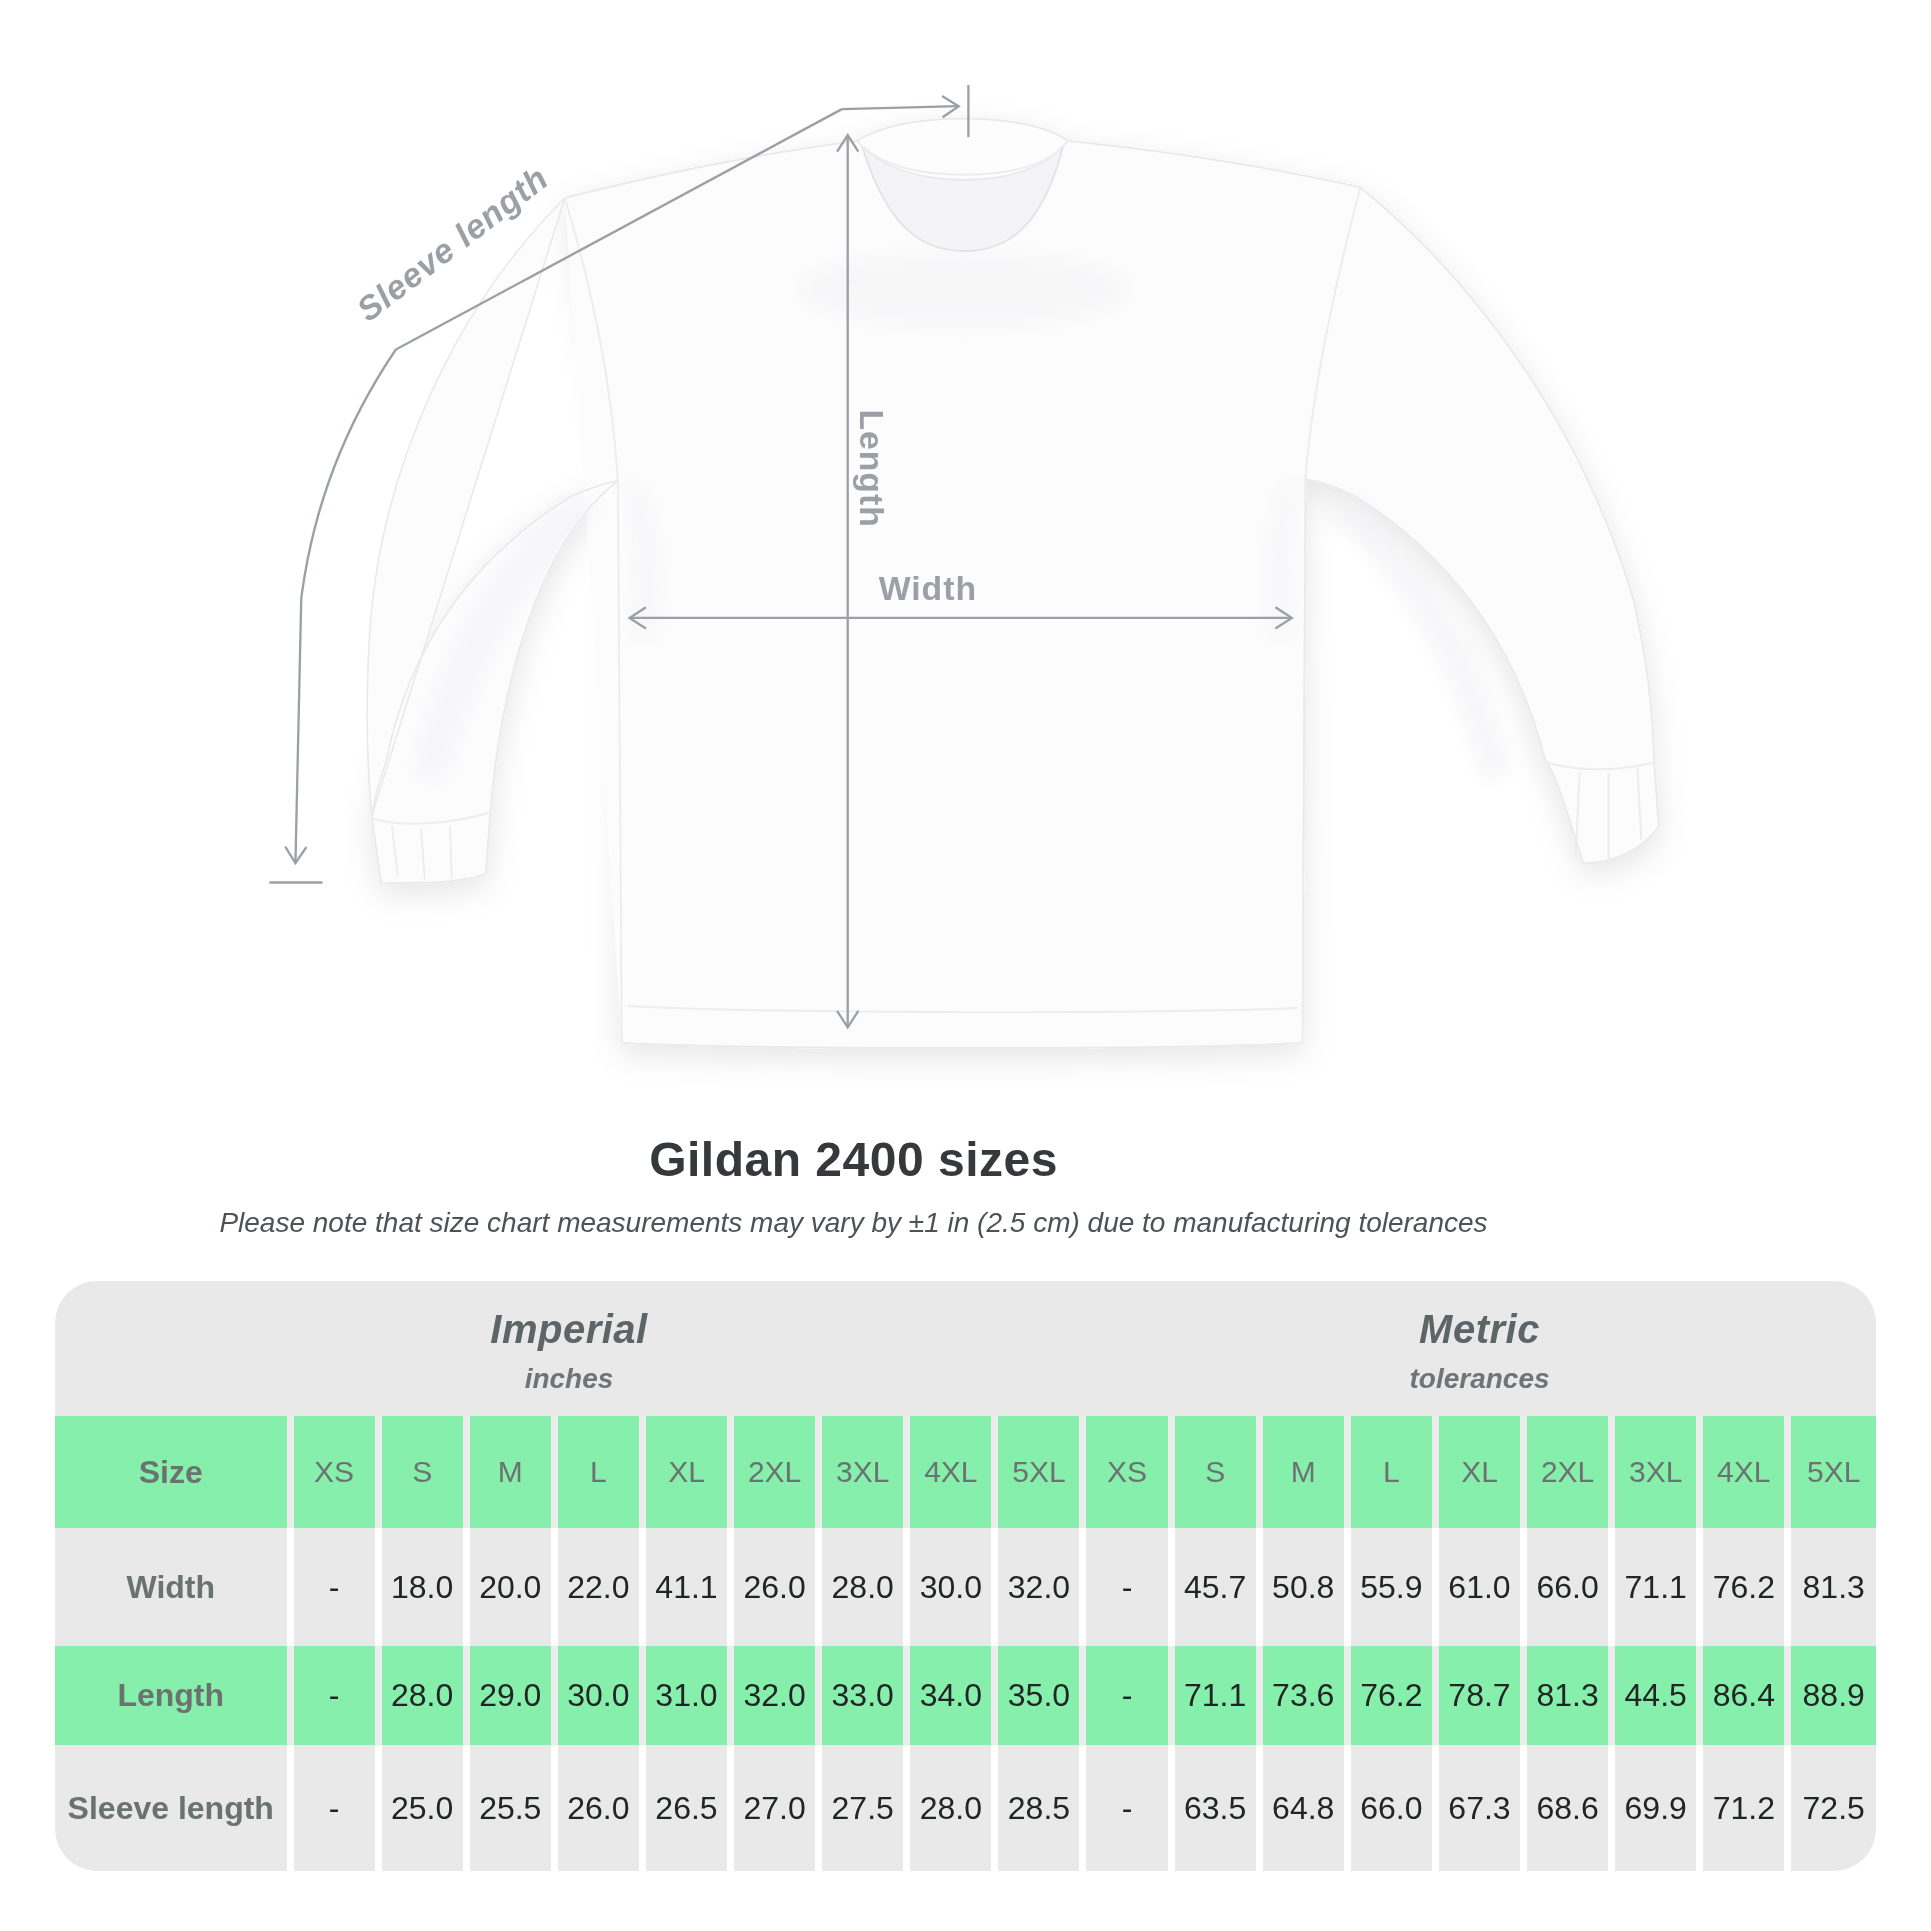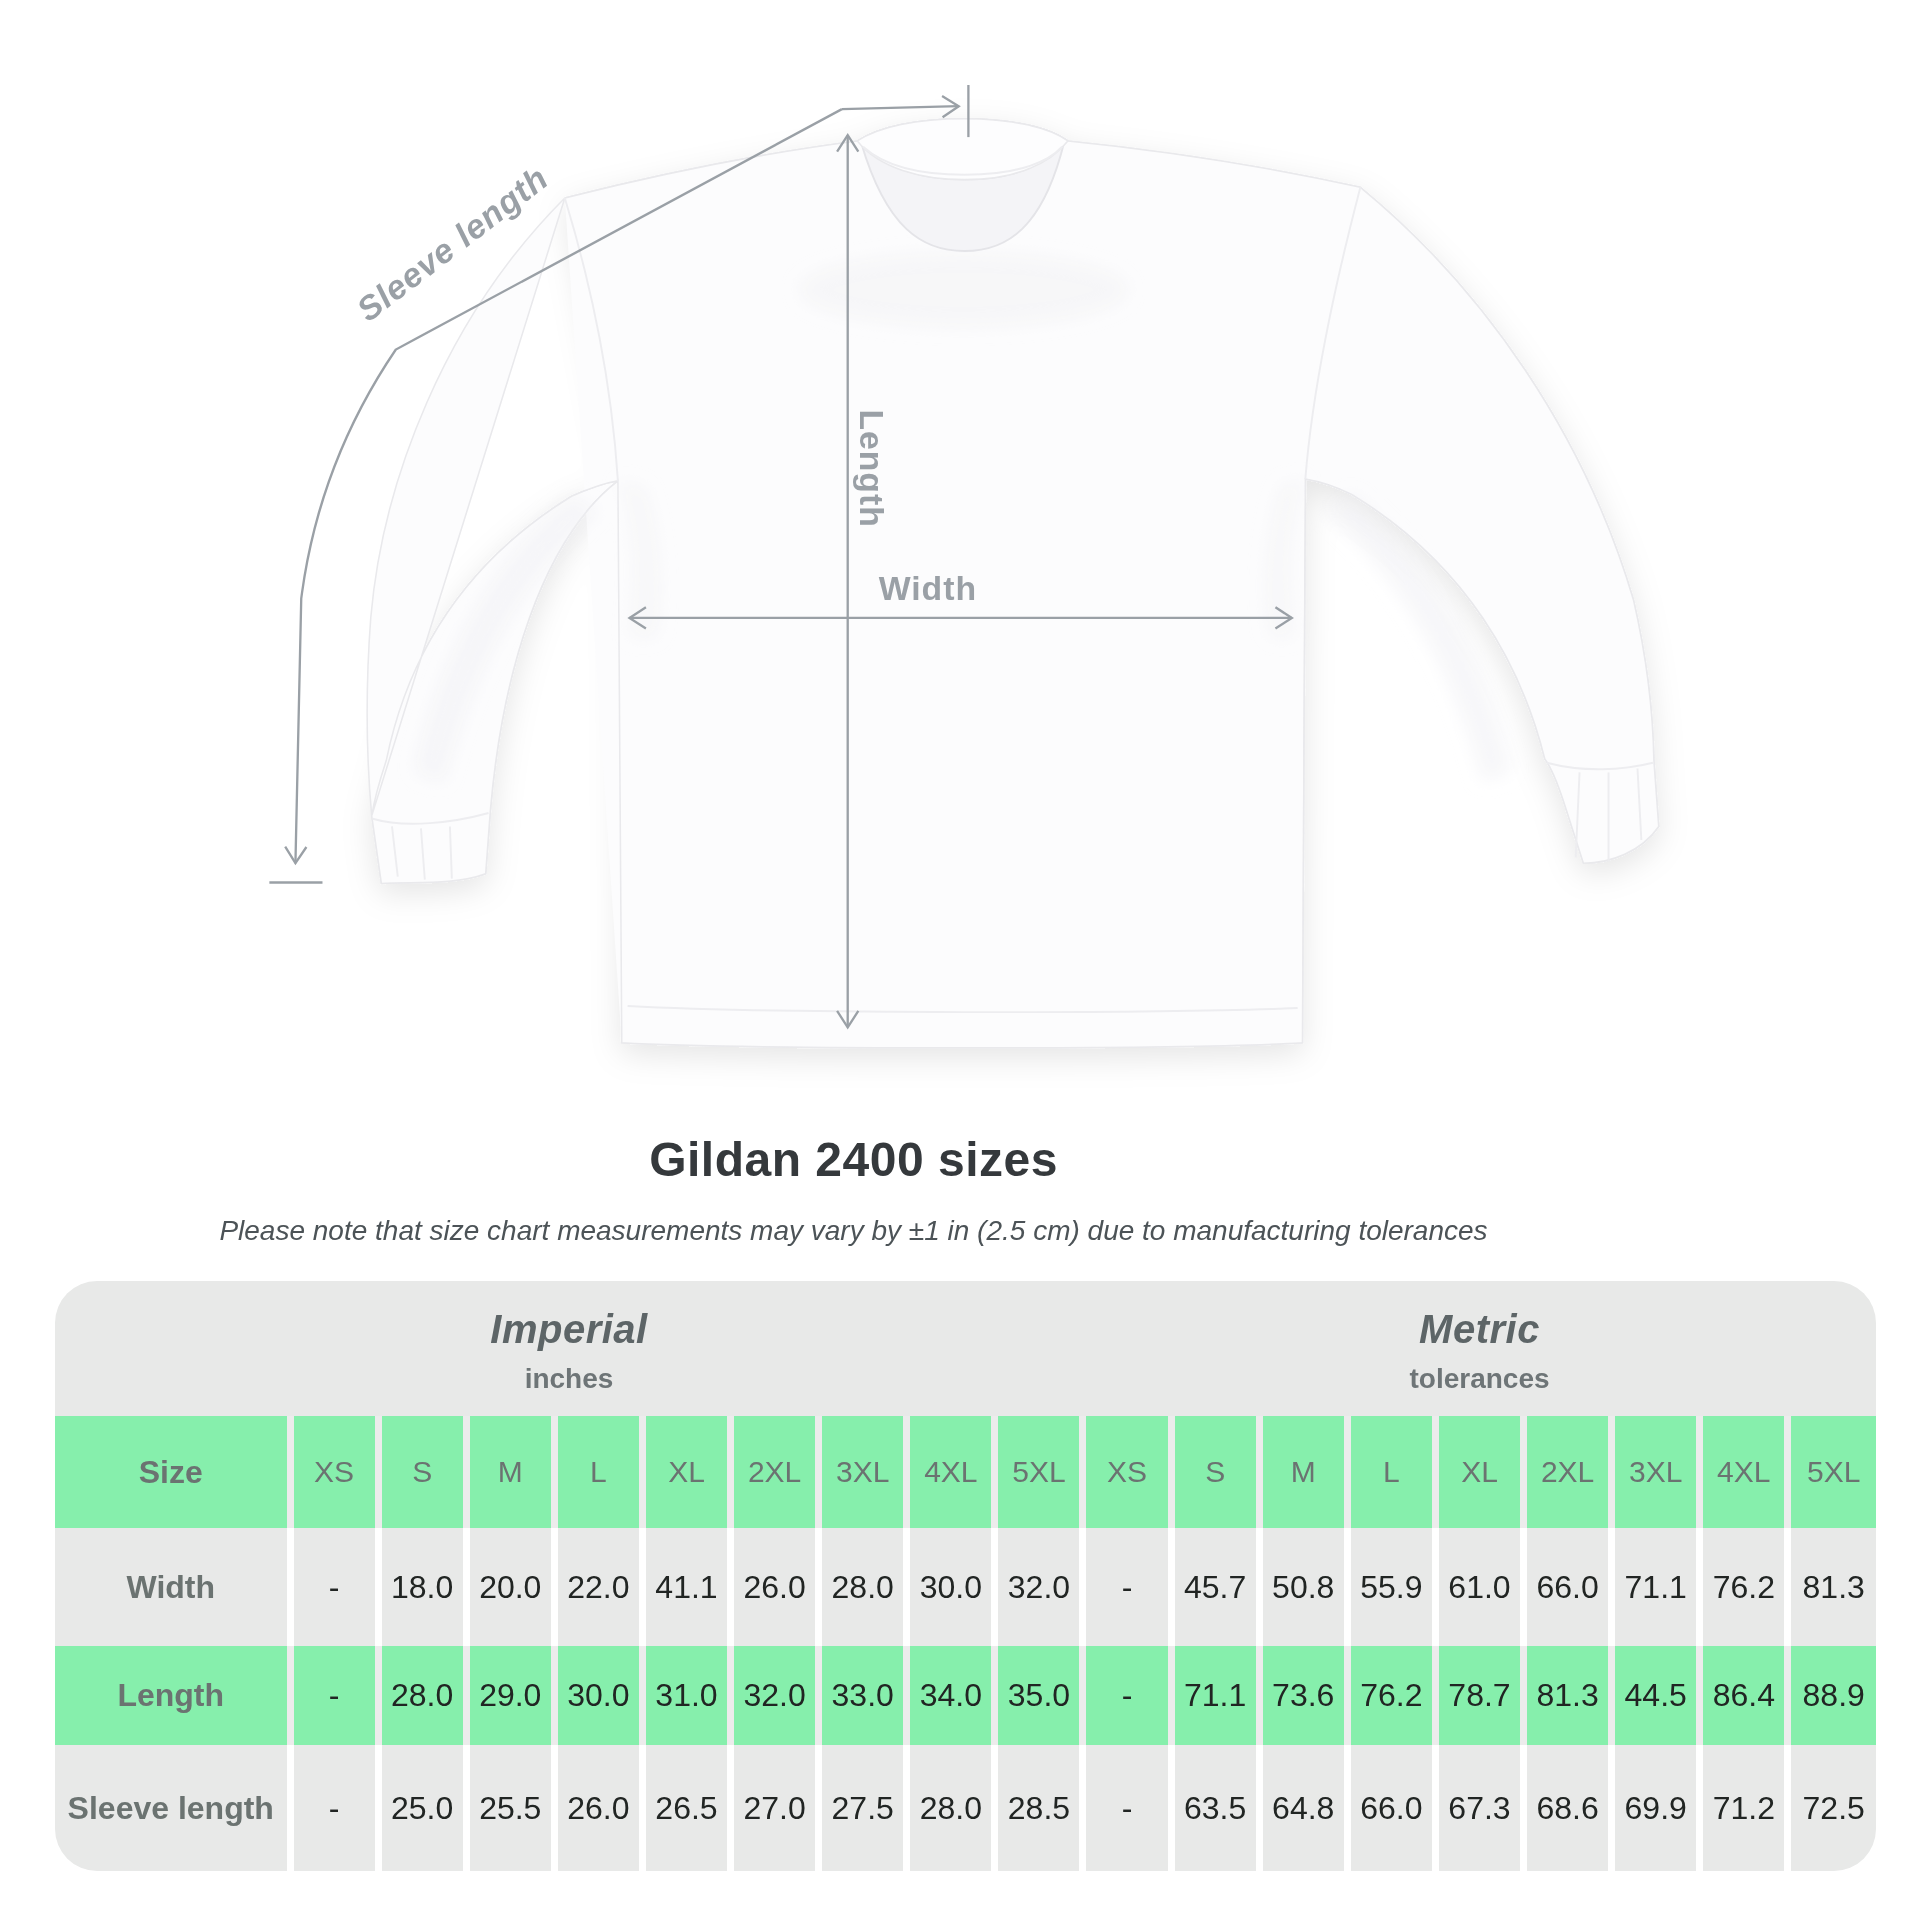--- a/index.html
+++ b/index.html
@@ -27,30 +27,30 @@
   .lbl-italic{font-style:italic}
   .shirt-fill{fill:#fcfcfd;stroke:#e9e9ec;stroke-width:1.6}
   .seam{stroke:#ededf0;stroke-width:2;fill:none}
   .soft-shape{fill:#f1f1f4}
   .collar-open{fill:#f4f4f7;stroke:#e4e4e8;stroke-width:2}
   .collar-band{fill:#fdfdfe;stroke:#e9e9ec;stroke-width:1.6}
 
   
   .heading{position:absolute;top:1132px;left:0;width:1707px;text-align:center}
   .heading h1{font-size:48px;line-height:56px;font-weight:bold;color:var(--title);letter-spacing:0.5px}
-  .heading p{font-size:28px;line-height:33px;font-style:italic;color:var(--note);margin-top:26px}
+  .heading p{font-size:28px;line-height:33px;font-style:italic;color:var(--note);margin-top:18px}
 
   
   .table-card{position:absolute;top:1281px;left:55px;width:1821px;border-radius:42px;overflow:hidden;background:#fff}
   table{width:1821px;border-collapse:collapse;table-layout:fixed}
   col.col-label{width:235px}
   th,td{text-align:center;vertical-align:middle;font-family:"Liberation Sans",sans-serif}
   .band-row th{background:var(--band-gray);height:135px;border:0;padding-top:5px}
   .unit-name{font-size:40px;font-weight:bold;font-style:italic;color:var(--unit-name);letter-spacing:0.5px}
-  .unit-sub{font-size:28px;color:var(--unit-sub);margin-top:11px}
+  .unit-sub{font-size:28px;font-style:italic;color:var(--unit-sub);margin-top:11px}
   .size-row th{height:112px;background:#fff}
   .r-width > *{height:118px}
   .r-length > *{height:99px}
   .r-sleeve > *{height:126px}
   .row-label{font-size:32px;font-weight:bold;color:var(--label-gray)}
   .size-cell{font-size:30px;font-weight:normal;color:var(--label-gray)}
   .value-cell{font-size:32px;font-weight:normal;color:var(--value-dark)}
   tr.cells-white > *{background:#86efac}
   tr.cells-white > *:not(:first-child){border-left:7.7px solid var(--separator)}
   tr.cells-gray > *{background:var(--band-gray)}

